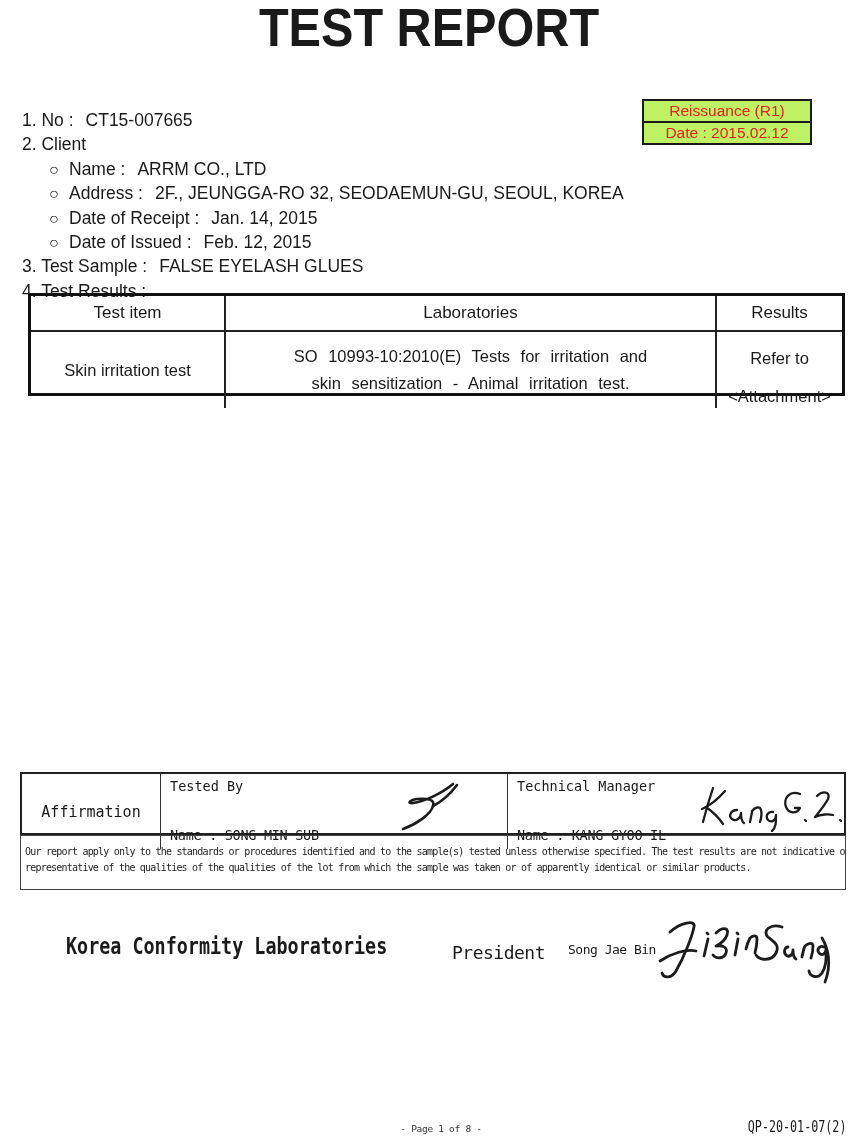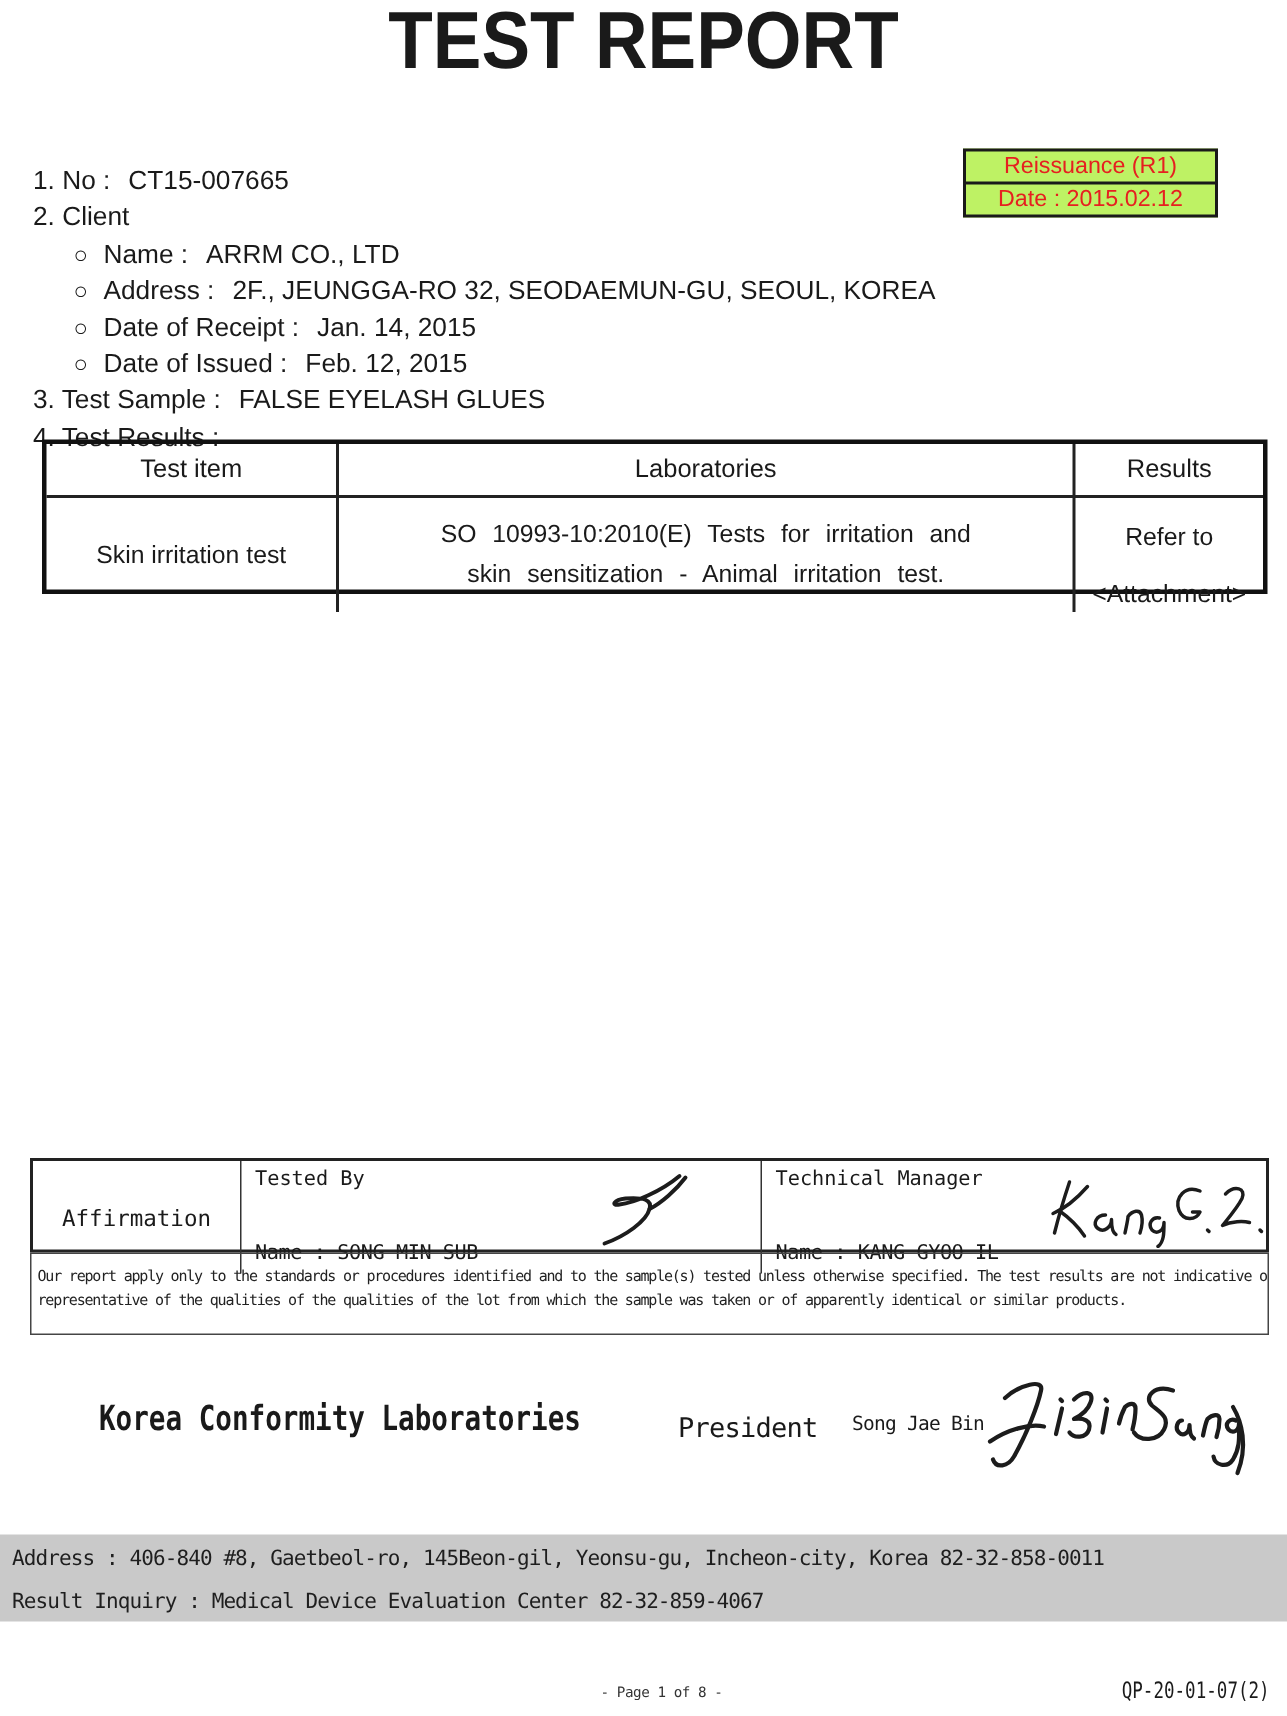--- a/index.html
+++ b/index.html
@@ -214,21 +214,17 @@
       <path d="M85 25 L86 26"></path>
       <path d="M94 41 C95 36 97 32 98 30 C101 27 105 27 105 31 C105 35 104 41 103 45"></path>
       <path d="M130 19 C118 15 110 23 116 29 C122 34 128 37 124 45 C120 53 108 53 104 47"></path>
       <path d="M136 39 C133 39 131 44 134 47 C137 50 141 47 141 42 C141 47 142 50 144 51"></path>
       <path d="M150 49 C151 44 152 40 153 38 C156 35 161 34 161 38 C161 42 160 47 159 50"></path>
       <path d="M172 39 C168 37 164 41 167 45 C170 48 174 46 174 41 C174 49 175 57 170 65 C166 71 158 69 157 63"></path>
       <path d="M170 30 C176 40 180 56 173 74"></path>
     </g>
   </svg>
 
-  <div class="bar">
-    <div class="l1">Address : 406-840 #8, Gaetbeol-ro, 145Beon-gil, Yeonsu-gu, Incheon-city, Korea 82-32-858-0011</div>
-    <div class="l2">Result Inquiry : Medical Device Evaluation Center 82-32-859-4067</div>
-  </div>
 
   <div class="pageno">- Page 1 of 8 -</div>
   <div class="doccode">QP-20-01-07(2)</div>
 
 </div>
 
 </body></html>

